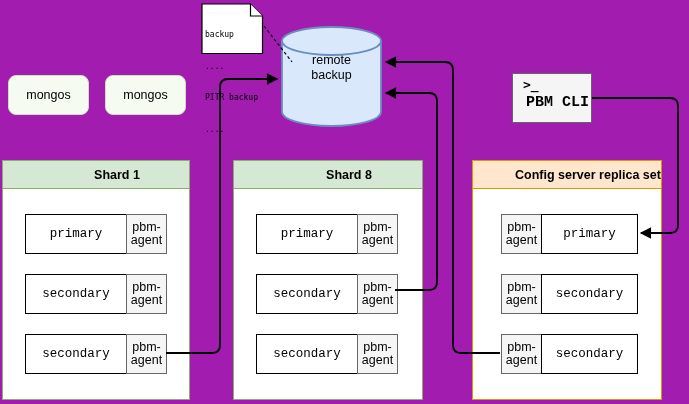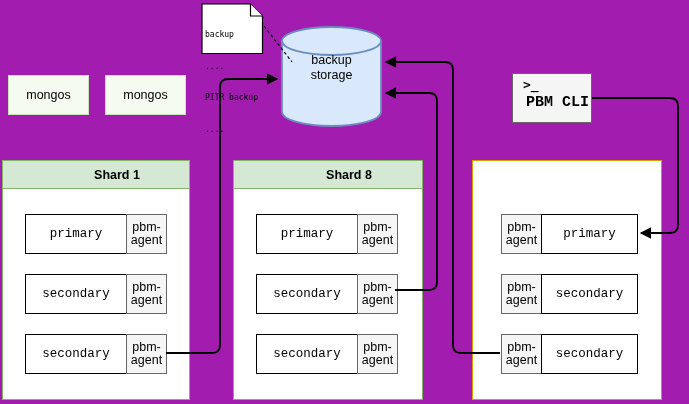--- a/index.html
+++ b/index.html
@@ -28,21 +28,21 @@
     width:41px; background:#f5f5f5; border:1px solid #666;
     display:flex; align-items:center; justify-content:center; text-align:center;
     font-size:12.5px; line-height:13px; box-sizing:border-box; padding:12px 3px;
     word-break:break-word;
   }
   .node-row .agent-box + .role-box { margin-left:-1px; }
   .node-row .role-box + .agent-box { margin-left:-1px; }
   
   .mongos {
     position:absolute; width:81px; height:40px; background:#f6fbf2;
-    border:1px solid #c9e2bd; border-radius:0; box-sizing:border-box;
+    border:1px solid #c9e2bd; border-radius:8px; box-sizing:border-box;
     display:flex; align-items:center; justify-content:center; font-size:12.5px;
   }
   
   .cylinder { position:absolute; left:280px; top:25px; width:103px; height:102px; }
   .cylinder-label {
     position:absolute; left:280px; top:53px; width:103px; text-align:center;
     font-size:12.5px; line-height:15px;
   }
   
   .pbm-cli {
@@ -83,22 +83,22 @@
   </div>
   <div class="mongos" style="left:105px; top:75px;">
     <span>mongos</span>
   </div>
 
   <svg class="cylinder" width="103" height="102">
     <path d="M2,16 A49.5,14 0 0 1 101,16 V87 A49.5,14 0 0 1 2,87 Z" fill="#dae8fc" stroke="#6c8ebf" stroke-width="1.8"></path>
     <path d="M2,16 A49.5,14 0 0 0 101,16" fill="none" stroke="#6c8ebf" stroke-width="1.8"></path>
   </svg>
   <div class="cylinder-label">
+    <div>remote</div>
     <div>backup</div>
-    <div>storage</div>
   </div>
 
   <div class="pbm-cli">
     <div class="prompt">&gt;_</div>
     <div class="label">PBM CLI</div>
   </div>
 
   <div class="cluster green" style="left:2px; top:160px; width:188px; height:240px;">
     <div class="cluster-header">Shard 1</div>
     <div class="node-row" style="left:22px; top:53px; width:142px;">
@@ -125,20 +125,21 @@
       <div class="role-box">secondary</div>
       <div class="agent-box">pbm-agent</div>
     </div>
     <div class="node-row" style="left:22px; top:173px; width:142px;">
       <div class="role-box">secondary</div>
       <div class="agent-box">pbm-agent</div>
     </div>
   </div>
 
   <div class="cluster orange" style="left:472px; top:160px; width:190px; height:240px;">
+    <div class="cluster-header">Config server replica set</div>
     <div class="node-row" style="left:28px; top:53px; width:137px;">
       <div class="agent-box">pbm-agent</div>
       <div class="role-box">primary</div>
     </div>
     <div class="node-row" style="left:28px; top:113px; width:137px;">
       <div class="agent-box">pbm-agent</div>
       <div class="role-box">secondary</div>
     </div>
     <div class="node-row" style="left:28px; top:173px; width:137px;">
       <div class="agent-box">pbm-agent</div>

